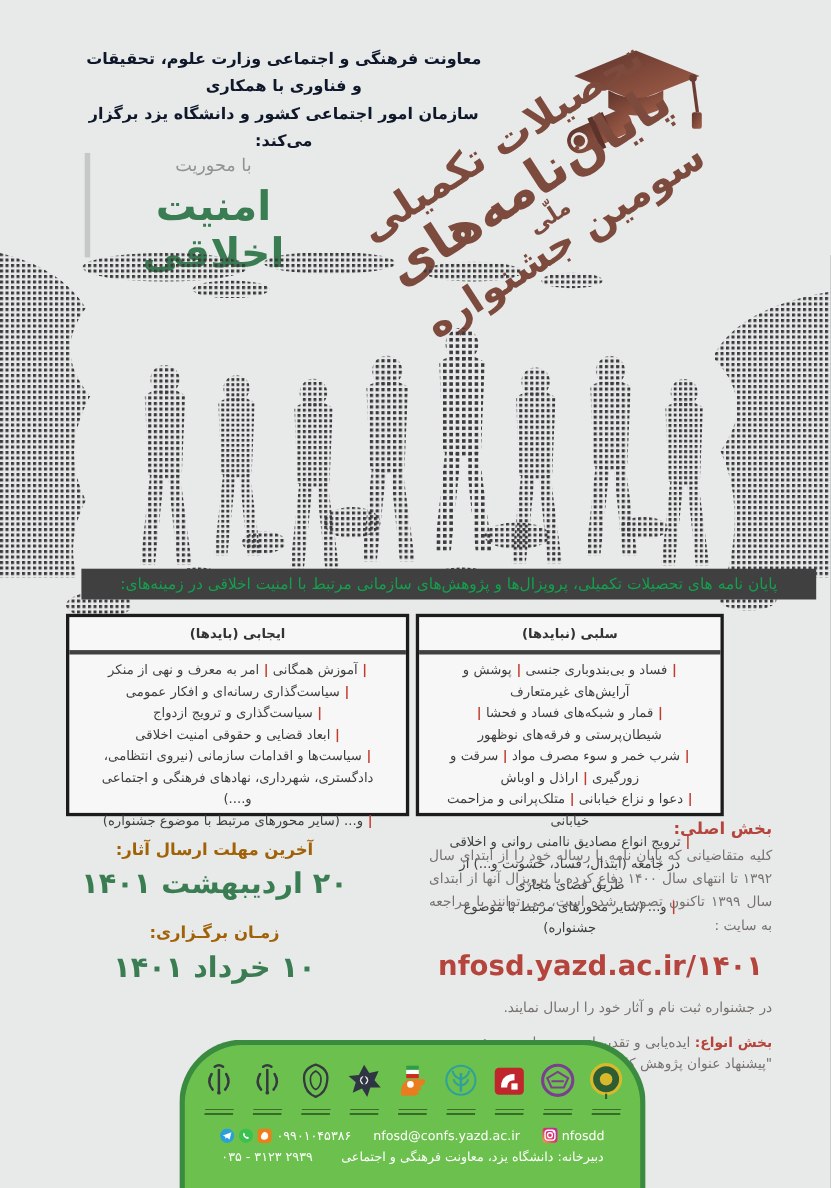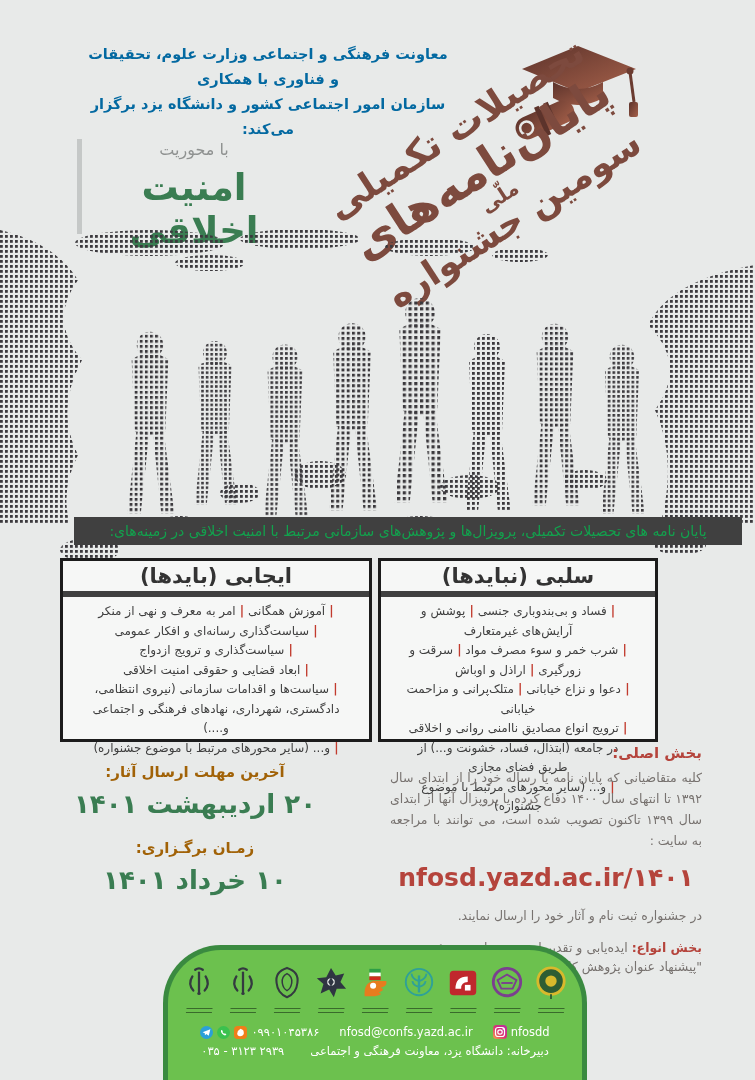--- a/index.html
+++ b/index.html
@@ -1,21 +1,21 @@
 <!DOCTYPE html>
 <html lang="fa" dir="rtl"><head>
 <meta charset="utf-8">
 <style>
   html,body{margin:0;padding:0;}
   body{background:#9aa0a0;font-family:"DejaVu Sans",sans-serif;}
   .poster{position:relative;width:755px;height:1080px;margin:0 auto;background:#e8eae9;overflow:hidden;direction:rtl;}
 
   
-  .organizer{position:absolute;top:42px;left:84px;width:368px;text-align:center;
-    color:#0369a1;font-size:14.5px;font-weight:600;line-height:25px;}
+  .organizer{position:absolute;top:42px;left:74px;width:368px;text-align:center;
+    color:#0f172a;font-size:14.5px;font-weight:600;line-height:25px;}
 
   
   .gradcap{position:absolute;left:498px;top:40px;}
 
   
   .fest-title{position:absolute;left:205px;top:100px;width:560px;text-align:center;
     transform:rotate(-33deg);color:#7d4a3e;font-weight:bold;line-height:1.12;}
   .fest-title .t1{font-size:37px;}
   .fest-title .t2{font-size:47px;}
   .fest-title .t3{font-size:20px;margin:-4px 0;}
@@ -32,22 +32,22 @@
 
   
   .banner{position:absolute;left:74px;top:517px;width:668px;height:28px;background:#404040;
     display:flex;align-items:center;justify-content:center;
     color:#12a14d;font-weight:normal;font-size:14px;}
 
   
   .tbox{position:absolute;top:558px;background:#f6f7f6;border:3px solid #1c1c1c;box-sizing:border-box;height:184px;}
   .tbox.neg{left:378px;width:280px;}
   .tbox.pos{left:60px;width:312px;}
-  .thead{height:30px;border-bottom:6px solid #404040;display:flex;align-items:center;justify-content:center;
-    font-size:21px;font-weight:600;color:#333;}
+  .thead{height:30px;border-bottom:4px solid #404040;display:flex;align-items:center;justify-content:center;
+    font-size:12px;font-weight:600;color:#333;}
   .tbody{padding:5px 24px;}
   .trow{font-size:12px;line-height:19.5px;color:#3f3f3f;text-align:center;}
   .pipe{color:#c23b2e;font-weight:bold;}
 
   
   .dates{position:absolute;left:70px;top:763px;width:250px;text-align:center;}
   .dlabel{color:#a16207;font-size:15px;font-weight:bold;}
   .dvalue{color:#3a7d52;font-size:26px;font-weight:bold;margin:8px 0 20px;}
   .dvalue.last{margin-bottom:16px;}
 
@@ -155,20 +155,21 @@
       <ellipse cx="420" cy="300" rx="30" ry="9"></ellipse>
     </g>
   </svg>
 
   <div class="banner">پایان نامه های تحصیلات تکمیلی، پروپزال‌ها و پژوهش‌های سازمانی مرتبط با امنیت اخلاقی در زمینه‌های:</div>
 
   <div class="tbox neg">
     <div class="thead">سلبی (نبایدها)</div>
     <div class="tbody">
         <div class="trow"><span class="pipe">| </span>فساد و بی‌بندوباری جنسی <span class="pipe">| </span>پوشش و آرایش‌های غیرمتعارف </div>
+        <div class="trow"><span class="pipe">| </span>قمار و شبکه‌های فساد و فحشا <span class="pipe">| </span>شیطان‌پرستی و فرقه‌های نوظهور </div>
         <div class="trow"><span class="pipe">| </span>شرب خمر و سوء مصرف مواد <span class="pipe">| </span>سرقت و زورگیری <span class="pipe">| </span>اراذل و اوباش </div>
         <div class="trow"><span class="pipe">| </span>دعوا و نزاع خیابانی <span class="pipe">| </span>متلک‌پرانی و مزاحمت خیابانی </div>
         <div class="trow"><span class="pipe">| </span>ترویج انواع مصادیق ناامنی روانی و اخلاقی در جامعه (ابتذال، فساد، خشونت و...) از طریق فضای مجازی </div>
         <div class="trow"><span class="pipe">| </span>و... (سایر محورهای مرتبط با موضوع جشنواره) </div>
       </div>
   </div>
 
   <div class="tbox pos">
     <div class="thead">ایجابی (بایدها)</div>
     <div class="tbody">

